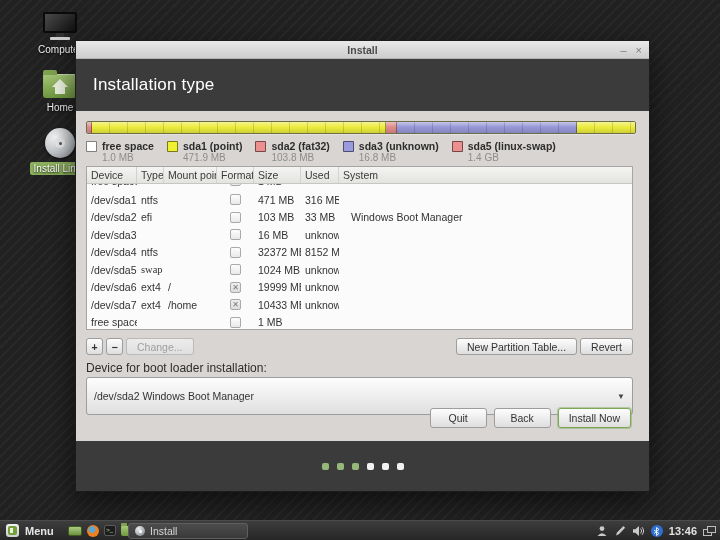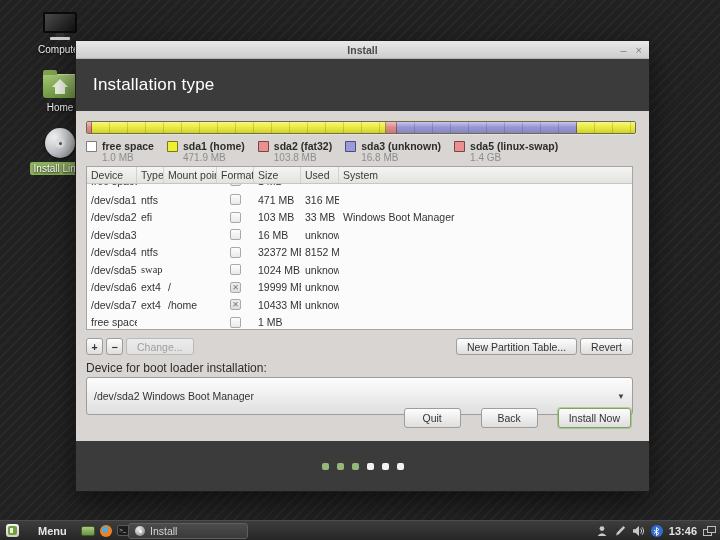--- a/index.html
+++ b/index.html
@@ -84,32 +84,32 @@
   .btn.disabled{ color:#a0a0a0; background:linear-gradient(#ececec,#e0e0e0); border-color:#b9b9b9; }
   .toolbar .spacer{ flex:1; }
   
   .bootlabel{ position:absolute; left:10px; top:250px; font-size:12px; color:#2d2d2d; }
   .dropdown{ position:absolute; left:10px; top:266px; width:547px; height:17px;
     background:linear-gradient(#fdfdfd,#dfdfdf); border:1px solid #9d9d9d; border-radius:3px;
     display:flex; align-items:center; padding:18px 7px; }
   .dropdown .val{ font-size:10.5px; color:#333; flex:1; }
   .dropdown .arrow{ font-size:8px; color:#444; }
   
-  .actions{ position:absolute; right:18px; top:297px; display:flex; gap:20px; }
+  .actions{ position:absolute; right:18px; top:297px; display:flex; gap:7px; }
   .actions .btn{ height:20px; min-width:57px; }
   .btn.suggested{ border:1px solid #7da656; box-shadow:0 0 0 1px rgba(125,166,86,.45); min-width:71px; }
   
   .wfooter{ position:absolute; bottom:0; left:0; right:0; height:50px; background:#3b3b3b;
     display:flex; align-items:center; justify-content:center; gap:8px; }
   .dot{ width:7px; height:7px; border-radius:2px; }
   
   .taskbar{ position:absolute; left:0; bottom:0; width:720px; height:20px;
     background:linear-gradient(#3d3d3d,#262626); border-top:1px solid #4c4c4c;
     display:flex; align-items:center; }
-  .menu-btn{ display:flex; align-items:center; gap:19px; padding:0 6px; height:100%; }
+  .menu-btn{ display:flex; align-items:center; gap:6px; padding:0 6px; height:100%; }
   .mint-logo{ width:13px; height:13px; border-radius:3px; background:linear-gradient(#f2f2f2,#cfcfcf);
     position:relative; }
   .mint-logo:before{ content:""; position:absolute; inset:2px; background:#74a03c; border-radius:2px; }
   .mint-logo:after{ content:""; position:absolute; left:4px; top:4px; width:3px; height:5px; background:#eaf2de; }
   .menu-label{ font-size:11px; font-weight:bold; color:#e6e6e6; }
   .launchers{ display:flex; align-items:center; gap:5px; margin-left:8px; }
   .ico-showdesk{ width:14px; height:10px; border-radius:2px; border:1px solid #3f5d22;
     background:linear-gradient(#aecb82,#6b9440); }
   .ico-firefox{ width:12px; height:12px; border-radius:50%;
     background:radial-gradient(circle at 42% 38%, #57a8dc 0 27%, #f0811f 38% 75%, #cf5a0c); }
@@ -184,21 +184,21 @@
           <div class="legend-item">
             <div class="li-top">
               <span class="swatch" style="background-color: rgb(255, 255, 255);"></span>
               <span class="li-name">free space</span>
             </div>
             <div class="li-size">1.0 MB</div>
           </div>
           <div class="legend-item">
             <div class="li-top">
               <span class="swatch" style="background-color: rgb(240, 240, 50);"></span>
-              <span class="li-name">sda1 (home)</span>
+              <span class="li-name">sda1 (point)</span>
             </div>
             <div class="li-size">471.9 MB</div>
           </div>
           <div class="legend-item">
             <div class="li-top">
               <span class="swatch" style="background-color: rgb(236, 143, 143);"></span>
               <span class="li-name">sda2 (fat32)</span>
             </div>
             <div class="li-size">103.8 MB</div>
           </div>
@@ -253,21 +253,21 @@
             </div>
             <div class="trow">
               <div class="td" style="width: 50px;">/dev/sda2</div>
               <div class="td" style="width: 27px;">efi</div>
               <div class="td" style="width: 53px;"></div>
               <div class="td fmt" style="width: 37px;">
                 <span class="cb"></span>
               </div>
               <div class="td" style="width: 47px;">103 MB</div>
               <div class="td" style="width: 38px;">33 MB</div>
-              <div class="td" style="flex: 1 1 0%;">Windows Boot Manager</div>
+              <div class="td" style="flex: 1 1 0%; margin-left: 8px;">Windows Boot Manager</div>
             </div>
             <div class="trow">
               <div class="td" style="width: 50px; text-align: center;">/dev/sda3</div>
               <div class="td" style="width: 27px;"></div>
               <div class="td" style="width: 53px;"></div>
               <div class="td fmt" style="width: 37px;">
                 <span class="cb"></span>
               </div>
               <div class="td" style="width: 47px;">16 MB</div>
               <div class="td" style="width: 38px;">unknown</div>

